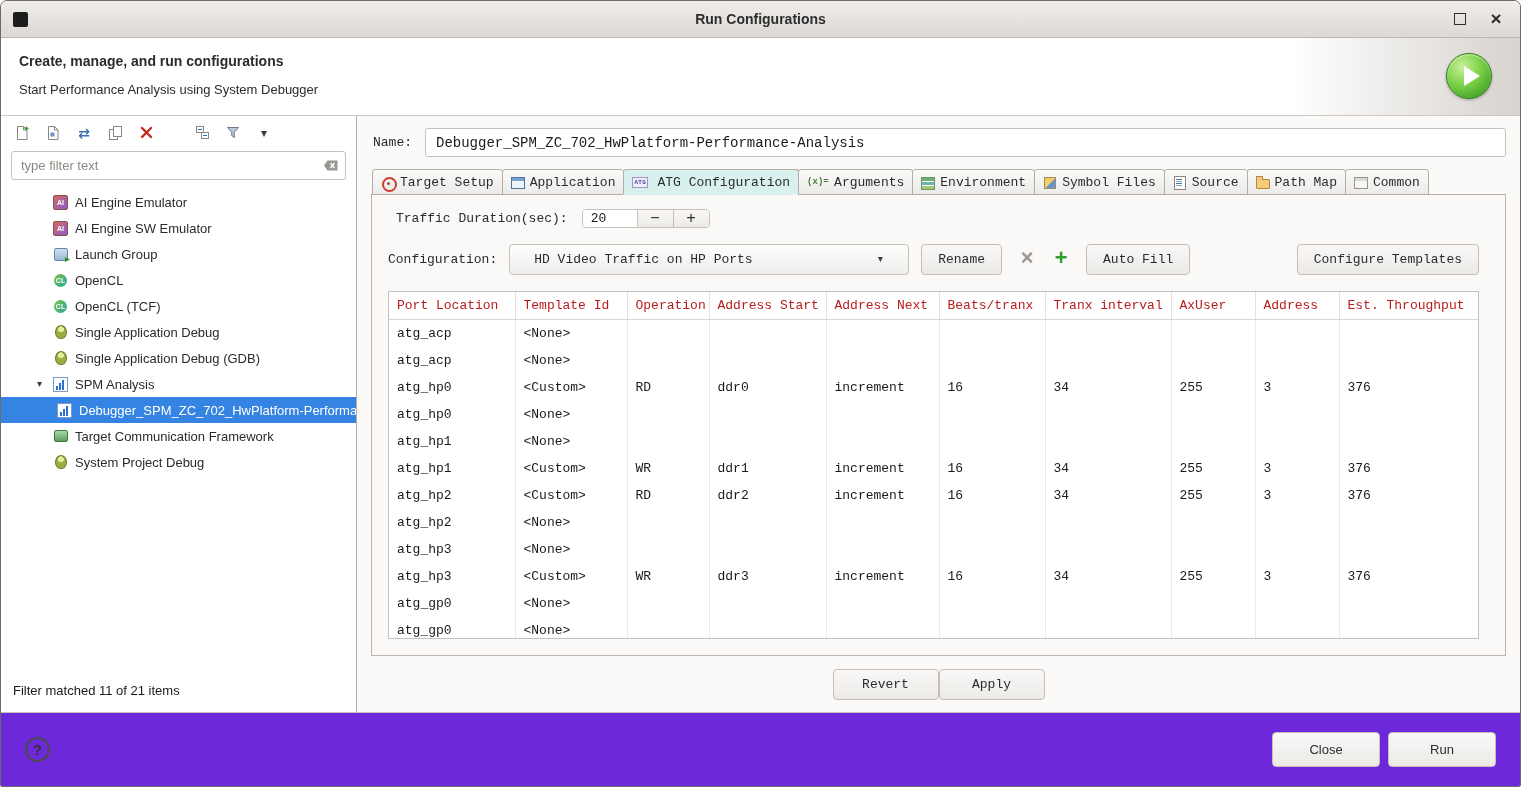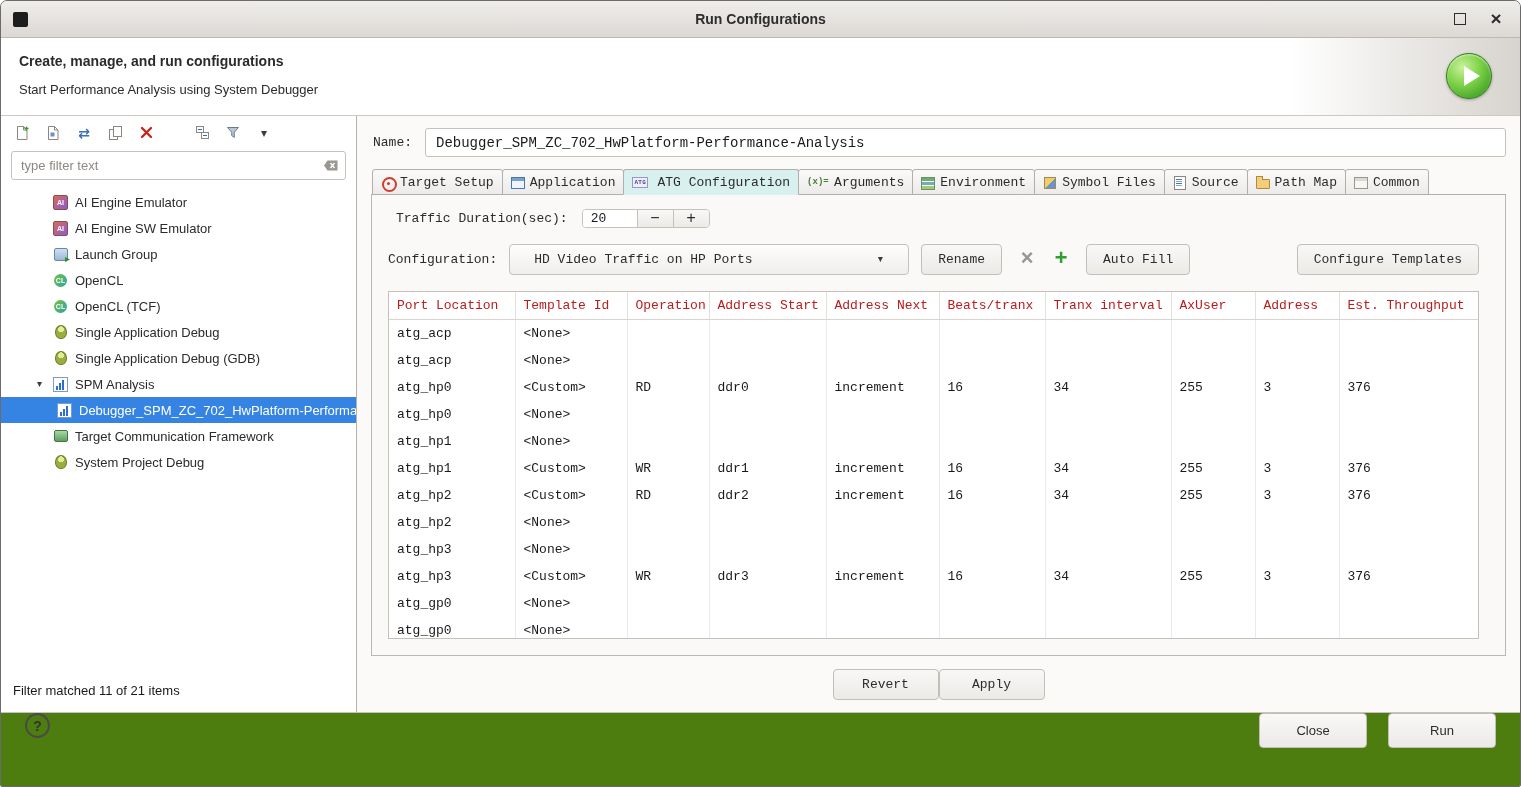--- a/index.html
+++ b/index.html
@@ -151,21 +151,21 @@
   table{width:100%;border-collapse:collapse;table-layout:fixed;font-size:13px;color:#1a1a1a;}
   th{font-weight:normal;color:#b91c1c;text-align:left;padding:6px 8px;border-right:1px solid #e3e1de;
     border-bottom:1px solid #d8d5d1;white-space:nowrap;overflow:hidden;}
   td{padding:0 8px;height:27px;border-right:1px solid #eceae7;white-space:nowrap;overflow:hidden;}
   th:last-child,td:last-child{border-right:none;}
 
   .actions{flex:none;display:flex;justify-content:center;padding:13px 2px 8px;}
   .btn.wide{min-width:106px;}
 
   
-  .footerbar{height:73px;flex:none;display:flex;align-items:flex-start;gap:21px;padding:0 24px;background:#4d7c0f;}
+  .footerbar{height:73px;flex:none;display:flex;align-items:center;gap:8px;padding:0 24px;background:#6d28d9;}
   .help{width:25px;height:25px;border:2px solid #4a4a4a;border-radius:50%;display:flex;align-items:center;
     justify-content:center;cursor:pointer;flex:none;}
   .help::before{content:"?";font-size:14px;color:#333;font-weight:bold;}
   .btn.big{height:35px;min-width:108px;}
 
   svg{display:block;}
 </style>
 </head>
 <body>
 

